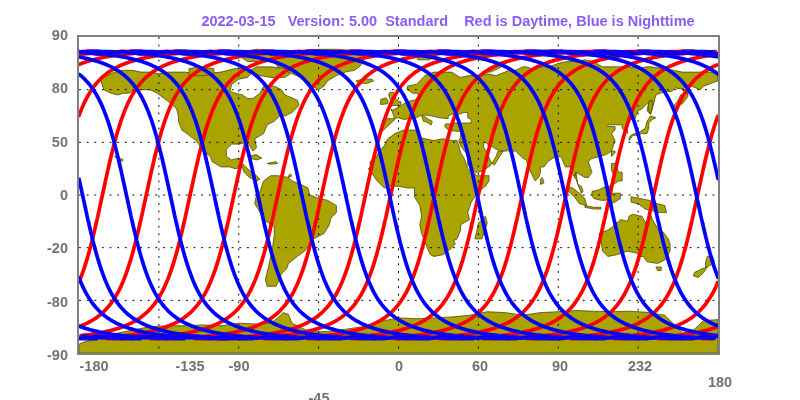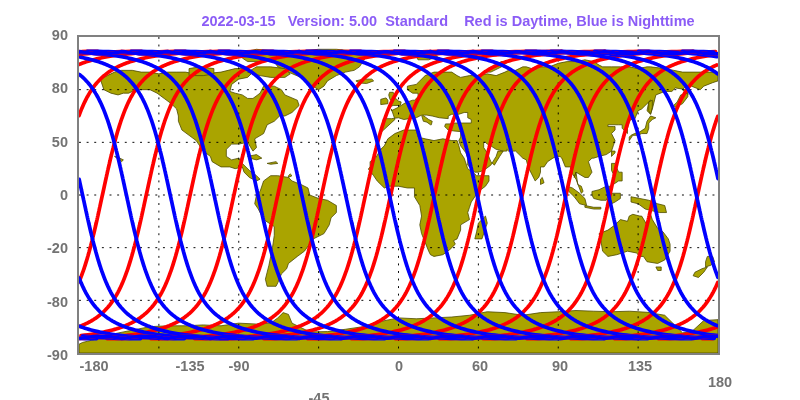--- a/index.html
+++ b/index.html
@@ -191,16 +191,16 @@
   <div class="axis-label ylab" style="left:30px; top:302px; width:38px; margin-top:-8px;">-80</div>
   <div class="axis-label ylab" style="left:30px; top:355px; width:38px; margin-top:-8px;">-90</div>
 
   <div class="axis-label xlab" style="left:72px;  top:358px; width:44px;">-180</div>
   <div class="axis-label xlab" style="left:136px; top:358px; width:44px;margin-left:32px;">-135</div>
   <div class="axis-label xlab" style="left:217px; top:358px; width:44px;">-90</div>
   <div class="axis-label xlab" style="left:297px; top:358px; width:44px;margin-top:32px;">-45</div>
   <div class="axis-label xlab" style="left:377px; top:358px; width:44px;">0</div>
   <div class="axis-label xlab" style="left:458px; top:358px; width:44px;">60</div>
   <div class="axis-label xlab" style="left:538px; top:358px; width:44px;">90</div>
-  <div class="axis-label xlab" style="left:618px; top:358px; width:44px;">135</div>
+  <div class="axis-label xlab" style="left:618px; top:358px; width:44px;">232</div>
   <div class="axis-label xlab" style="left:698px; top:374px; width:44px;">180</div>
 
 </div>
 
 </body></html>

